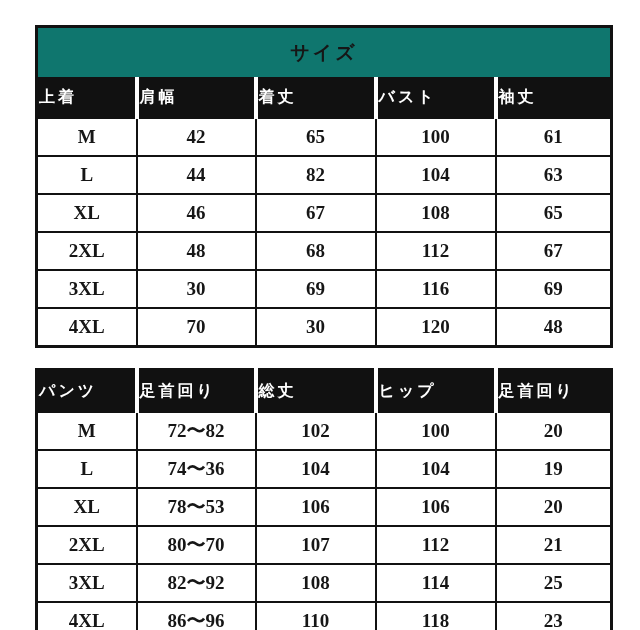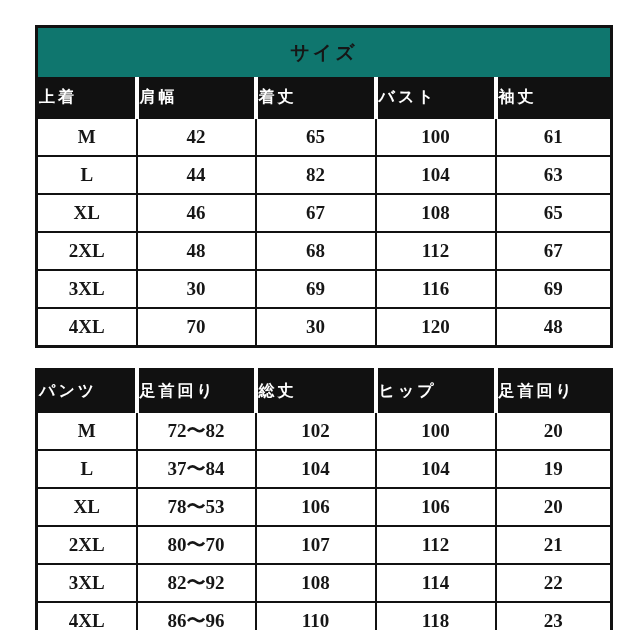--- a/index.html
+++ b/index.html
@@ -154,21 +154,21 @@
     <tbody>
       <tr>
         <td>M</td>
         <td>72〜82</td>
         <td>102</td>
         <td>100</td>
         <td>20</td>
       </tr>
       <tr>
         <td>L</td>
-        <td>37〜84</td>
+        <td>74〜36</td>
         <td>104</td>
         <td>104</td>
         <td>19</td>
       </tr>
       <tr>
         <td>XL</td>
         <td>78〜53</td>
         <td>106</td>
         <td>106</td>
         <td>20</td>
@@ -178,21 +178,21 @@
         <td>80〜70</td>
         <td>107</td>
         <td>112</td>
         <td>21</td>
       </tr>
       <tr>
         <td>3XL</td>
         <td>82〜92</td>
         <td>108</td>
         <td>114</td>
-        <td>22</td>
+        <td>25</td>
       </tr>
       <tr>
         <td>4XL</td>
         <td>86〜96</td>
         <td>110</td>
         <td>118</td>
         <td>23</td>
       </tr>
     </tbody>
   </table>

